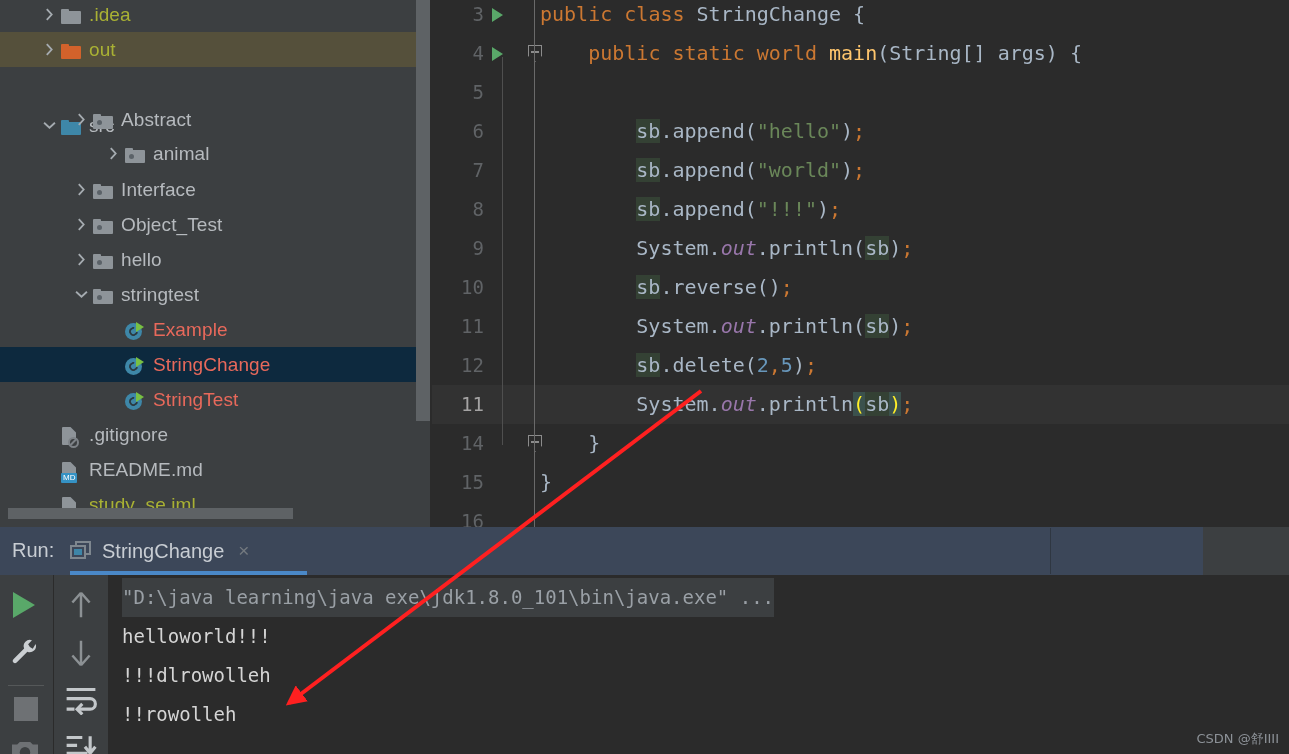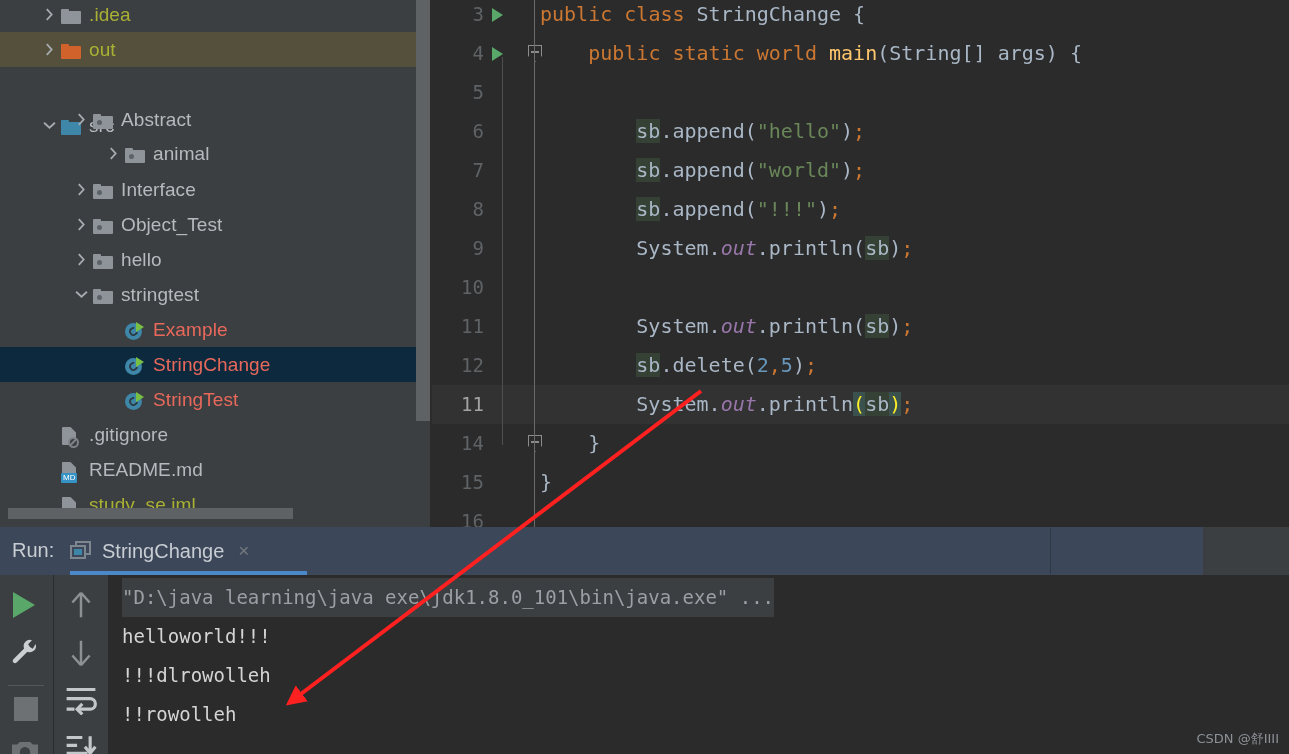--- a/index.html
+++ b/index.html
@@ -468,20 +468,21 @@
         <div class="code-row" style="top: 190px;">
           <div class="gutter-num">8</div>
           <div class="code-text">        <span class="hl-read">sb</span>.<span class="cls">append</span>(<span class="str">"!!!"</span>)<span class="semi">;</span></div>
         </div>
         <div class="code-row" style="top: 229px;">
           <div class="gutter-num">9</div>
           <div class="code-text">        <span class="cls">System</span>.<span class="fld">out</span>.<span class="cls">println</span>(<span class="hl-read">sb</span>)<span class="semi">;</span></div>
         </div>
         <div class="code-row" style="top: 268px;">
           <div class="gutter-num">10</div>
+          <div class="code-text">        <span class="hl-read">sb</span>.<span class="cls">reverse</span>()<span class="semi">;</span></div>
         </div>
         <div class="code-row" style="top: 307px;">
           <div class="gutter-num">11</div>
           <div class="code-text">        <span class="cls">System</span>.<span class="fld">out</span>.<span class="cls">println</span>(<span class="hl-read">sb</span>)<span class="semi">;</span></div>
         </div>
         <div class="code-row" style="top: 346px;">
           <div class="gutter-num">12</div>
           <div class="code-text">        <span class="hl-read">sb</span>.<span class="cls">delete</span>(<span class="num">2</span><span class="semi">,</span><span class="num">5</span>)<span class="semi">;</span></div>
         </div>
         <div class="code-row caret" style="top: 385px;">

